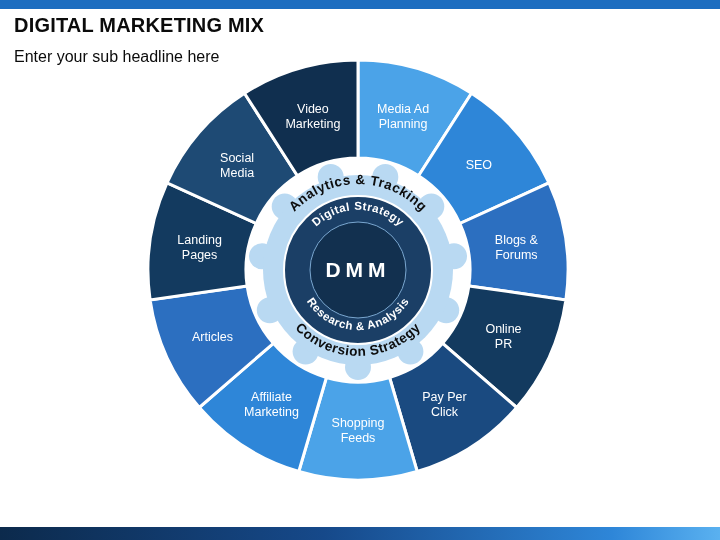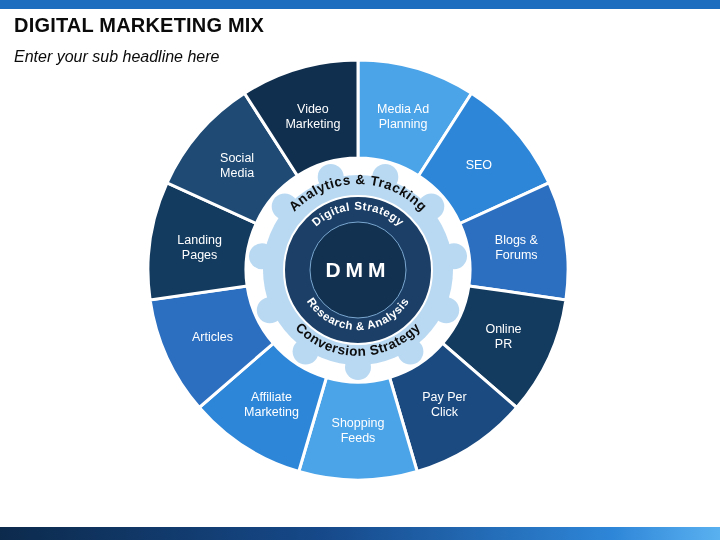--- a/index.html
+++ b/index.html
@@ -37,21 +37,20 @@
     font-weight: bold;
     color: #0b0b0b;
     letter-spacing: 0.2px;
   }
   .subtitle {
     position: absolute;
     top: 48px;
     left: 14px;
     font-size: 16px;
     color: #0b0b0b;
-    font-style: italic;
   }
   svg.wheel {
     position: absolute;
     top: 0; left: 0;
   }
   svg text {
     font-family: "Liberation Sans", sans-serif;
   }
   .seg-label {
     fill: #ffffff;

